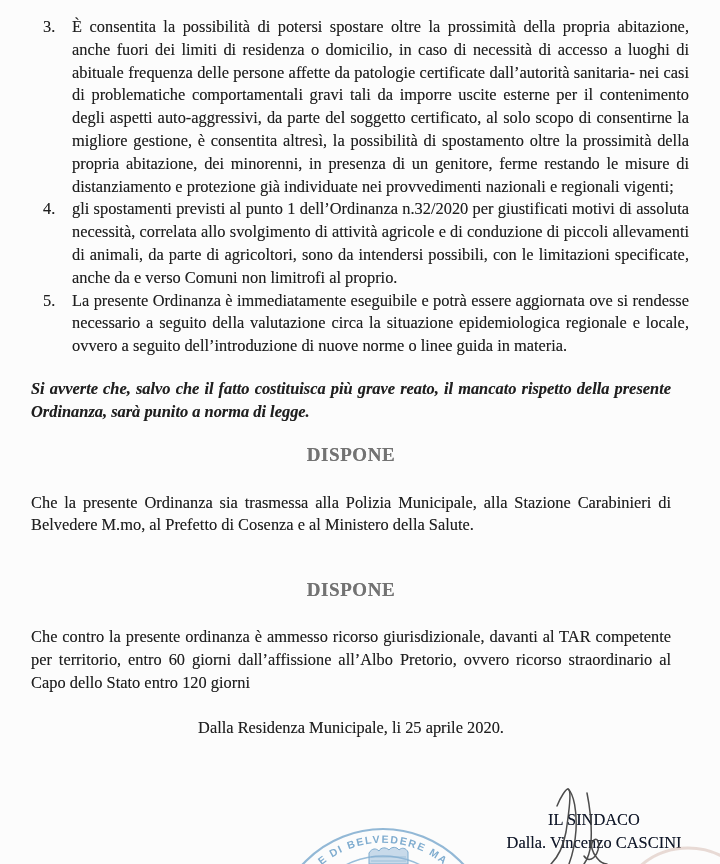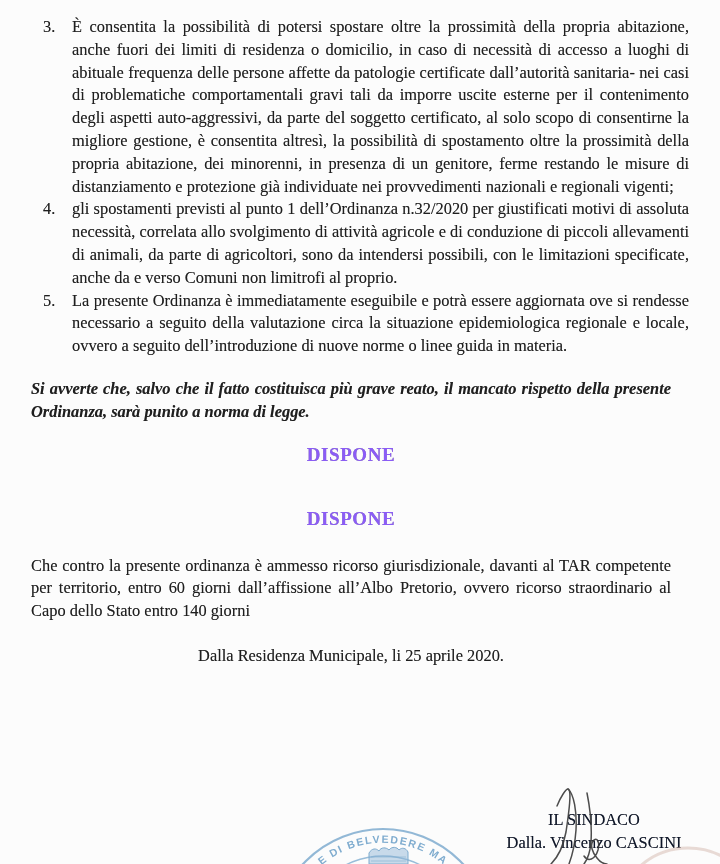--- a/index.html
+++ b/index.html
@@ -17,21 +17,21 @@
     text-align: justify;
     text-shadow: 0 0 0.35px rgba(25,25,25,0.45);
   }
   .doc p, .doc h2 { margin: 18px; padding: 0; }
   .item { position: relative; padding-left: 59px; }
   .num { position: absolute; left: 30px; top: 0; }
   .warning { margin-top: 20px !important; font-weight: bold; font-style: italic; }
   h2.head {
     margin-top: 20px !important;
     text-align: center; font-size: 19px; font-weight: bold;
-    letter-spacing: 0.6px; line-height: 22px; color: #8b5cf6;
+    letter-spacing: 0.6px; line-height: 22px; color: #737373;
   }
   .p-transmit { margin-top: 26px !important; }
   h2.head.avverte { margin-top: 42px !important; }
   .p-appeal { margin-top: 25px !important; }
   .dateline { margin-top: 22px !important; text-align: center; }
   .sig {
     position: absolute; left: 454px; top: 808px; width: 280px;
     text-align: center; font-size: 16.4px; line-height: 23px;
     color: #0f172a; text-shadow: 0 0 0.35px rgba(25,25,25,0.45);
   }
@@ -59,24 +59,25 @@
   </div>
 
   <div class="item">
     <span class="num">5.</span><span>La presente Ordinanza è immediatamente eseguibile e potrà essere aggiornata ove si rendesse necessario a seguito della valutazione circa la situazione epidemiologica regionale e locale, ovvero a seguito dell’introduzione di nuove norme o linee guida in materia.</span>
   </div>
 
   <p class="warning">Si avverte che, salvo che il fatto costituisca più grave reato, il mancato rispetto della presente Ordinanza, sarà punito a norma di legge.</p>
 
   <h2 class="head">DISPONE</h2>
 
+  <p class="p-transmit">Che la presente Ordinanza sia trasmessa alla Polizia Municipale, alla Stazione Carabinieri di Belvedere M.mo, al Prefetto di Cosenza e al Ministero della Salute.</p>
 
   <h2 class="head avverte">DISPONE</h2>
 
-  <p class="p-appeal">Che contro la presente ordinanza è ammesso ricorso giurisdizionale, davanti al TAR competente per territorio, entro 60 giorni dall’affissione all’Albo Pretorio, ovvero ricorso straordinario al Capo dello Stato entro 140 giorni</p>
+  <p class="p-appeal">Che contro la presente ordinanza è ammesso ricorso giurisdizionale, davanti al TAR competente per territorio, entro 60 giorni dall’affissione all’Albo Pretorio, ovvero ricorso straordinario al Capo dello Stato entro 120 giorni</p>
 
   <p class="dateline">Dalla Residenza Municipale, li 25 aprile 2020.</p>
 
 </div>
 
 <div class="sig">
   <div>IL SINDACO</div>
   <div>Dalla. Vincenzo CASCINI</div>
 </div>
 

